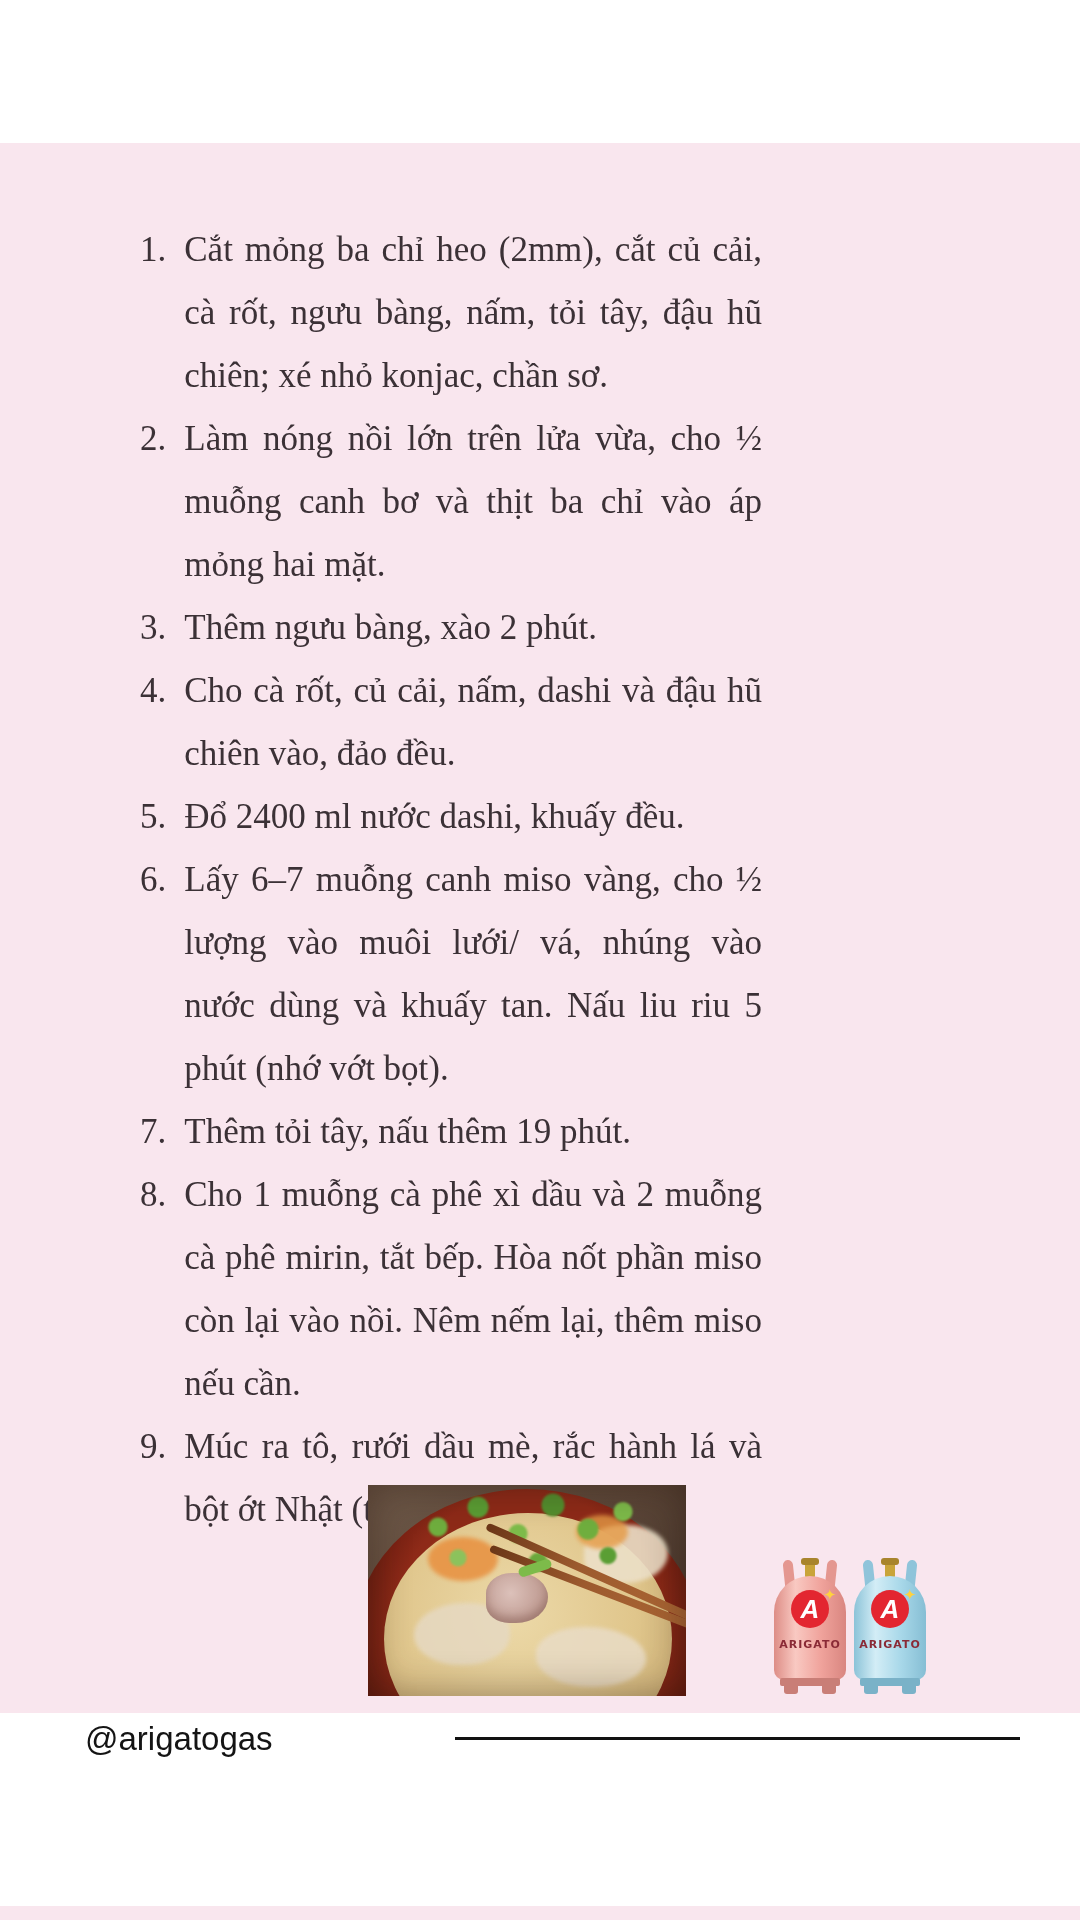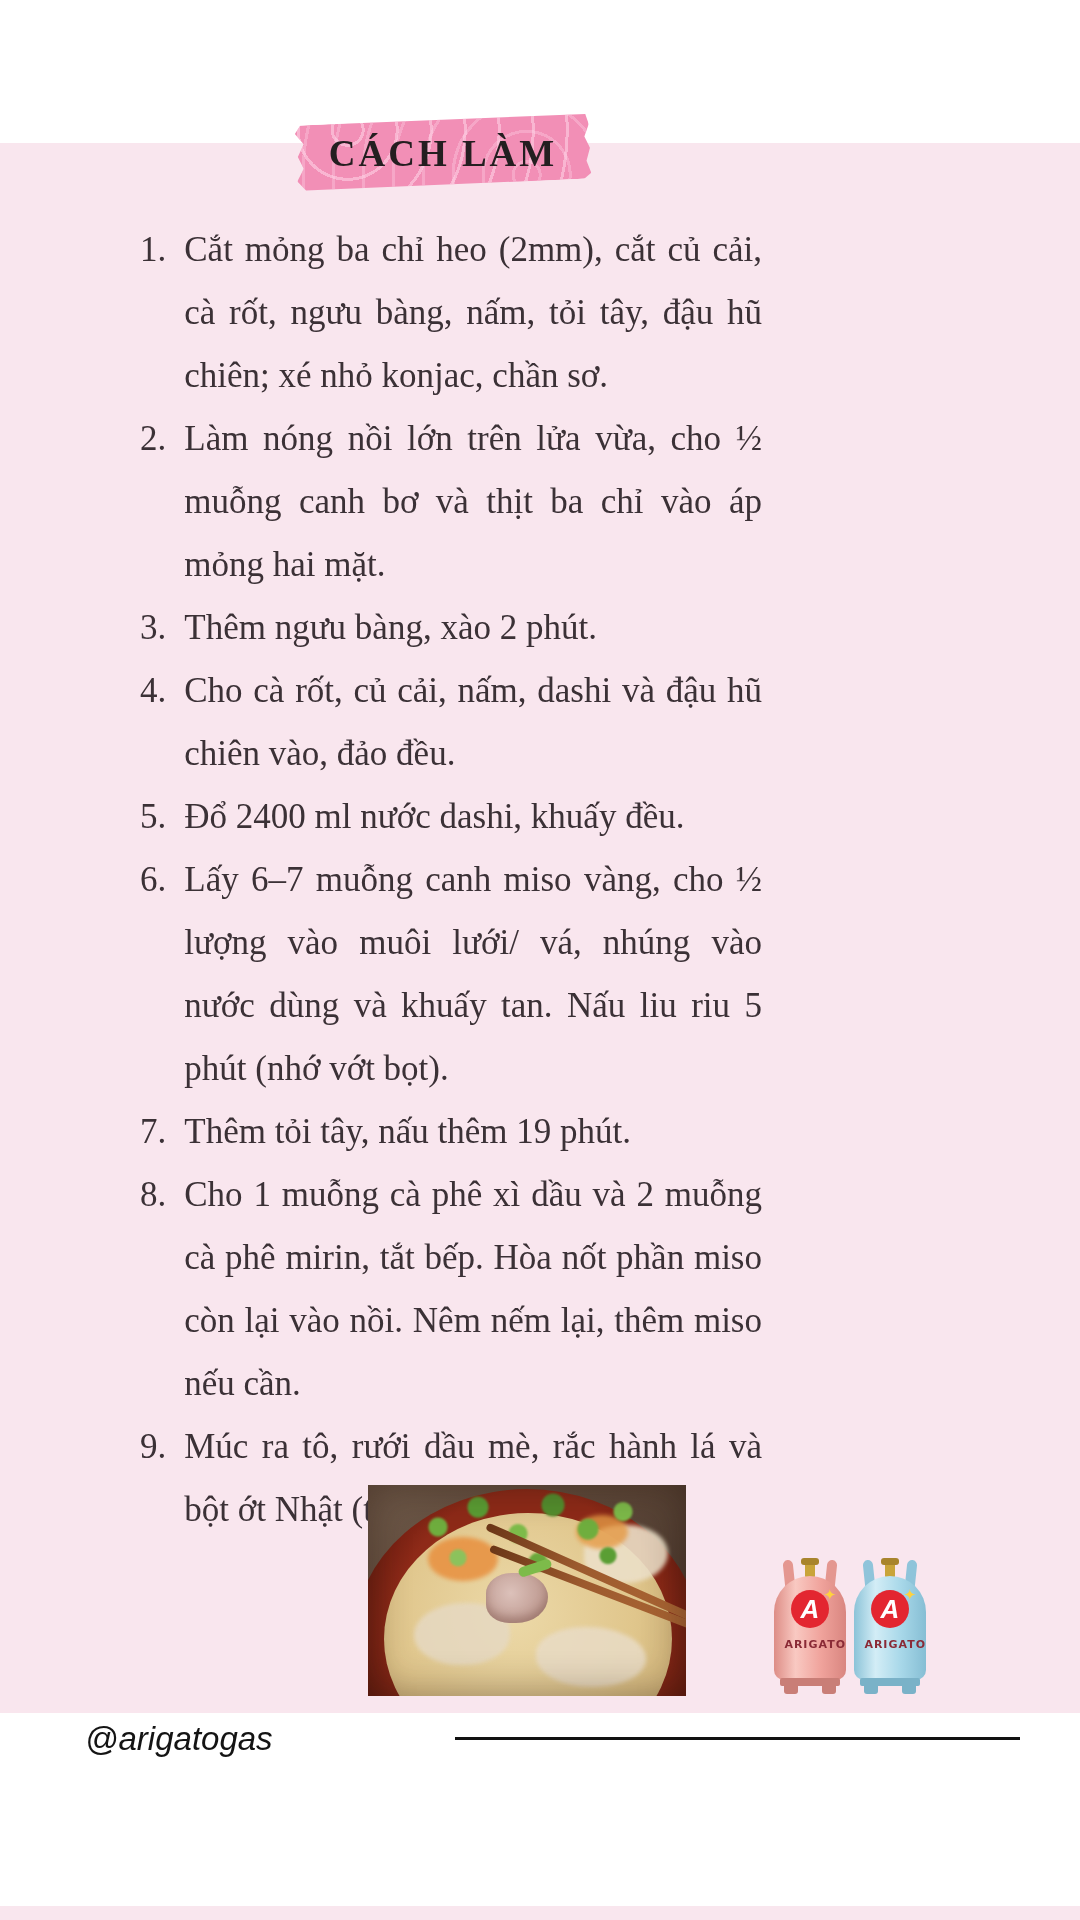--- a/index.html
+++ b/index.html
@@ -115,52 +115,48 @@
     position:absolute;left:0;top:3px;width:38px;text-align:center;
     font-family:"Liberation Sans", sans-serif;
     font-style:italic;font-weight:700;font-size:26px;color:#ffffff;line-height:32px;
   }
   .cyl .logo-star{
     position:absolute;right:-7px;top:-2px;
     font-size:15px;color:#ffd23e;line-height:15px;
     font-family:"DejaVu Sans", sans-serif;
   }
   .cyl .brand-label{
-    position:absolute;left:0;top:62px;width:72px;text-align:right;
+    position:absolute;left:0;top:62px;width:72px;text-align:center;
     font-family:"DejaVu Sans", sans-serif;
     font-weight:700;font-size:11px;letter-spacing:1px;color:#8a2a36;
   }
   .cyl .base-bar{position:absolute;left:8px;top:126px;width:60px;height:8px;border-radius:2px;}
   .cyl .foot{position:absolute;top:134px;width:14px;height:8px;border-radius:0 0 3px 3px;}
   .cyl .foot.l{left:12px;} .cyl .foot.r{right:12px;}
   .cyl.pink .base-bar,.cyl.pink .foot{background:#c97e77;}
   .cyl.blue .base-bar,.cyl.blue .foot{background:#7ab2c8;}
 
   
   .handle{
     position:absolute;left:85px;top:1720px;
     font-family:"Liberation Sans", sans-serif;
-    font-size:33px;color:#141414;font-style:italic;
+    font-size:33px;color:#141414;
   }
   .footer-line{position:absolute;left:455px;top:1737px;width:565px;height:3px;background:#111111;}
 </style>
 </head>
 <body>
 
 <div class="canvas">
 
   <div class="band-top"></div>
   <div class="band-content"></div>
   <div class="band-bottom-white"></div>
   <div class="band-bottom-pink"></div>
 
-  <div class="banner">
-    <div class="tape"></div>
-    <h1 class="title">CÁCH LÀM</h1>
-  </div>
 
   <ol class="steps">
     <li class="step">
       <span class="num">1.</span>
       <span class="txt">Cắt mỏng ba chỉ heo (2mm), cắt củ cải, cà rốt, ngưu bàng, nấm, tỏi tây, đậu hũ chiên; xé nhỏ konjac, chần sơ.</span>
     </li>
     <li class="step">
       <span class="num">2.</span>
       <span class="txt">Làm nóng nồi lớn trên lửa vừa, cho ½ muỗng canh bơ và thịt ba chỉ vào áp mỏng hai mặt.</span>
     </li>

